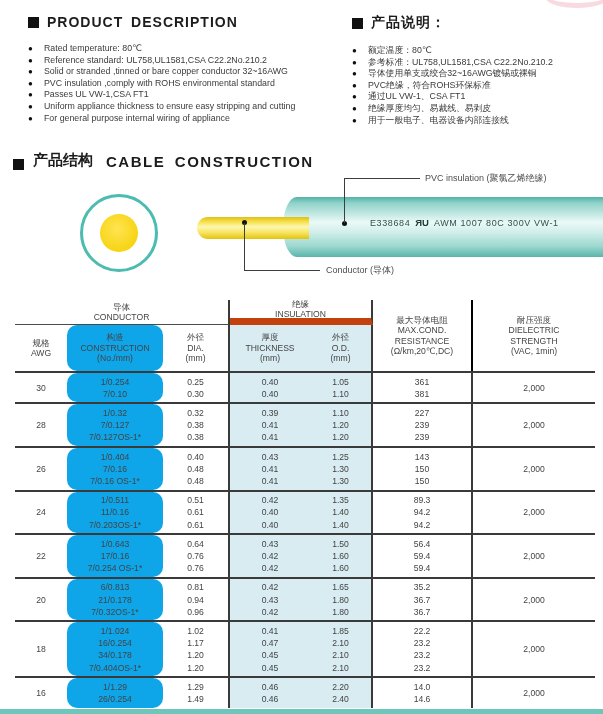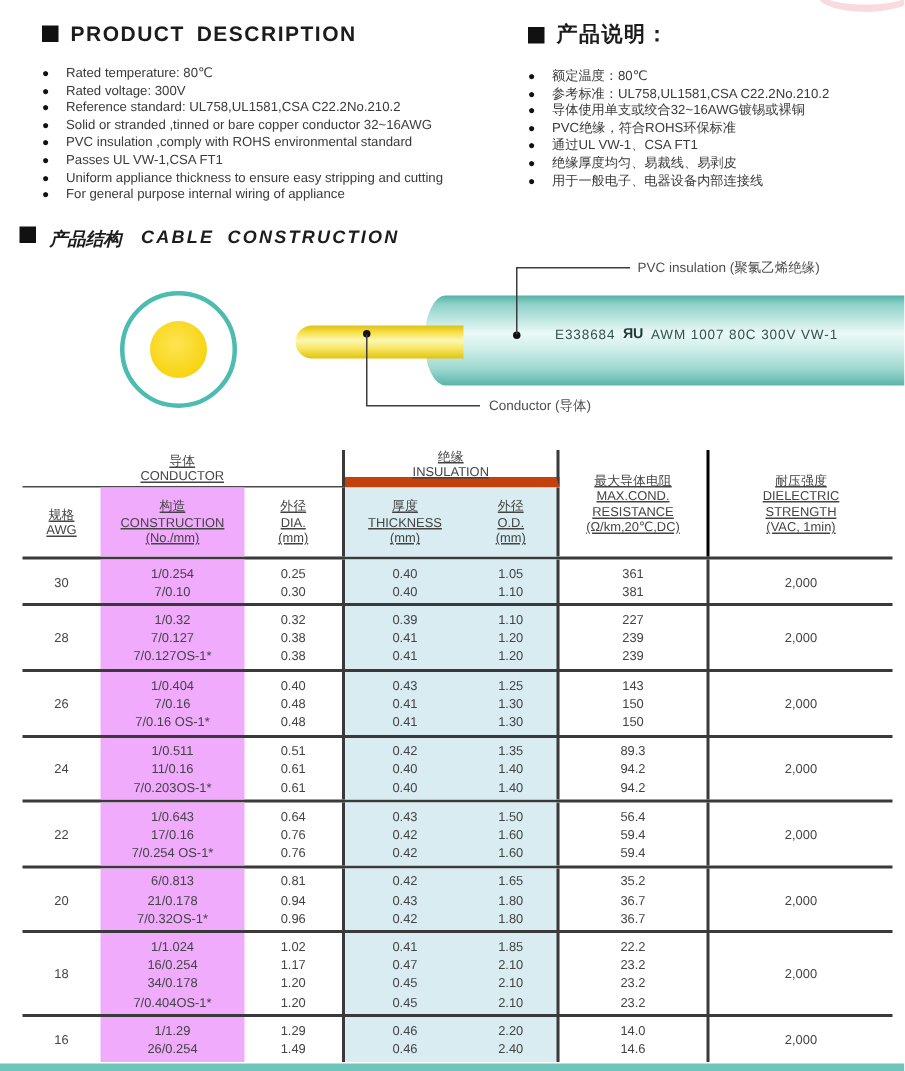--- a/index.html
+++ b/index.html
@@ -17,22 +17,22 @@
   .desc-en { left:28px; width:315px; }
   .desc-cn { left:352px; width:245px; }
   .desc ul { list-style:none; margin-top:13px; }
   .desc li { position:relative; padding-left:16px; font-size:8.8px; line-height:11.6px;
              color:#3a3a3a; white-space:nowrap; }
   .bullet { position:absolute; left:0; top:0; font-size:8px; color:#111; }
   .bullet::before { content:"●"; }
   .pink-logo { position:absolute; left:546px; top:-12px; width:62px; height:20px;
                border:5px solid #f3bcc4; border-radius:50%; opacity:.55; }
   
-  .cons-title { position:absolute; left:13px; top:151px; display:flex; align-items:flex-start; gap:9px;
-                font-size:12px; font-weight:bold; color:#1c1c1c;font-style:italic; }
+  .cons-title { position:absolute; left:13px; top:151px; display:flex; align-items:flex-end; gap:9px;
+                font-size:15px; font-weight:bold; color:#1c1c1c; }
   .cons-title .en { letter-spacing:1.5px; word-spacing:4px; margin-left:4px; }
   .xsec-outer { position:absolute; left:80px; top:194px; width:78px; height:78px;
                 border:3px solid #4cbcb1; border-radius:50%; background:#fff; }
   .xsec-core  { position:absolute; left:17px; top:17px; width:38px; height:38px; border-radius:50%;
                 background:radial-gradient(circle at 45% 40%, #ffe451 0%, #f7d414 70%); }
   .cable-ins { position:absolute; left:283px; top:197px; width:330px; height:60px;
                border-top-left-radius:14px 30px; border-bottom-left-radius:14px 30px;
                background:linear-gradient(to bottom,#53b2a7 0%,#8fd2c9 10%,#eaf9f7 42%,#d2efeb 58%,#9cd8cf 82%,#58b5aa 100%); }
   .cable-cond { position:absolute; left:197px; top:217px; width:112px; height:22px;
                 border-top-left-radius:11px 11px; border-bottom-left-radius:11px 11px;
@@ -40,33 +40,33 @@
   .cable-print { position:absolute; left:370px; top:217px; font-size:9px; letter-spacing:.6px;
                  color:#33514d; white-space:nowrap; display:flex; align-items:center; gap:5px; }
   .ul-mark { font-weight:bold; font-size:9.5px; color:#203b38; letter-spacing:0; }
   .lbl { position:absolute; font-size:9px; color:#4e4e4e; white-space:nowrap; }
   .lead-h { position:absolute; height:1px; background:#3d3d3d; }
   .lead-v { position:absolute; width:1px; background:#3d3d3d; }
   .lead-dot { position:absolute; width:5px; height:5px; border-radius:50%; background:#111; }
   
   .spec { position:absolute; left:15px; top:300px; width:580px; font-size:8.6px; color:#444; }
   .thead { display:grid; grid-template-columns:52px 96px 67px 80px 63px 100px 122px;
-           grid-template-rows:25px 46px; border-bottom:2px solid #3a3a3a;text-decoration:underline; }
+           grid-template-rows:25px 46px; border-bottom:2px solid #3a3a3a; }
   .thead > div { display:flex; flex-direction:column; align-items:center; justify-content:center;
                  text-align:center; line-height:10.5px; }
   .gh-cond { grid-column:1/4; grid-row:1; border-bottom:1px solid #4a4a4a; border-right:2px solid #3a3a3a; }
   .gh-ins  { grid-column:4/6; grid-row:1; border-bottom:7px solid #c2410c; border-right:2px solid #3a3a3a; }
   .h-awg { grid-column:1; grid-row:2; }
   .h-cons { grid-column:2; grid-row:2; }
   .h-dia { grid-column:3; grid-row:2; border-right:2px solid #3a3a3a; }
   .h-thk { grid-column:4; grid-row:2; }
   .h-od  { grid-column:5; grid-row:2; border-right:2px solid #3a3a3a; }
   .h-res { grid-column:6; grid-row:1/3; border-right:2px solid #000000; }
   .h-die { grid-column:7; grid-row:1/3; }
-  .ybg { background:#f0abfc; }
+  .ybg { background:#0ea5e9;border-radius:10px; }
   .bbg { background:#d8ecf1; }
   .trow { display:grid; grid-template-columns:52px 96px 67px 80px 63px 100px 122px;
           border-bottom:2px solid #3a3a3a; }
   .trow:last-child { border-bottom:none; }
   .td { padding:2.5px 0; text-align:center; }
   .td .ln { line-height:12.2px; white-space:nowrap; }
   .td-center { display:flex; align-items:center; justify-content:center; }
   .bdr { border-right:2px solid #3a3a3a; }
   .bottom-bar { position:absolute; left:0; top:709px; width:603px; height:5px; background:#6ec5ba; }
 </style>
@@ -77,21 +77,20 @@
 
   <div class="pink-logo"></div>
 
   <section class="desc desc-en">
     <h2 class="sec-h">
       <span class="sq"></span>
       <span>PRODUCT DESCRIPTION</span>
     </h2>
     <ul id="desc-en-list">
         <li><span class="bullet"></span><span>Rated temperature: 80℃</span></li>
-        <li><span class="bullet"></span><span>Rated voltage: 300V</span></li>
         <li><span class="bullet"></span><span>Reference standard: UL758,UL1581,CSA C22.2No.210.2</span></li>
         <li><span class="bullet"></span><span>Solid or stranded ,tinned or bare copper conductor 32~16AWG</span></li>
         <li><span class="bullet"></span><span>PVC insulation ,comply with ROHS environmental standard</span></li>
         <li><span class="bullet"></span><span>Passes UL VW-1,CSA FT1</span></li>
         <li><span class="bullet"></span><span>Uniform appliance thickness to ensure easy stripping and cutting</span></li>
         <li><span class="bullet"></span><span>For general purpose internal wiring of appliance</span></li>
       </ul>
   </section>
 
   <section class="desc desc-cn">

